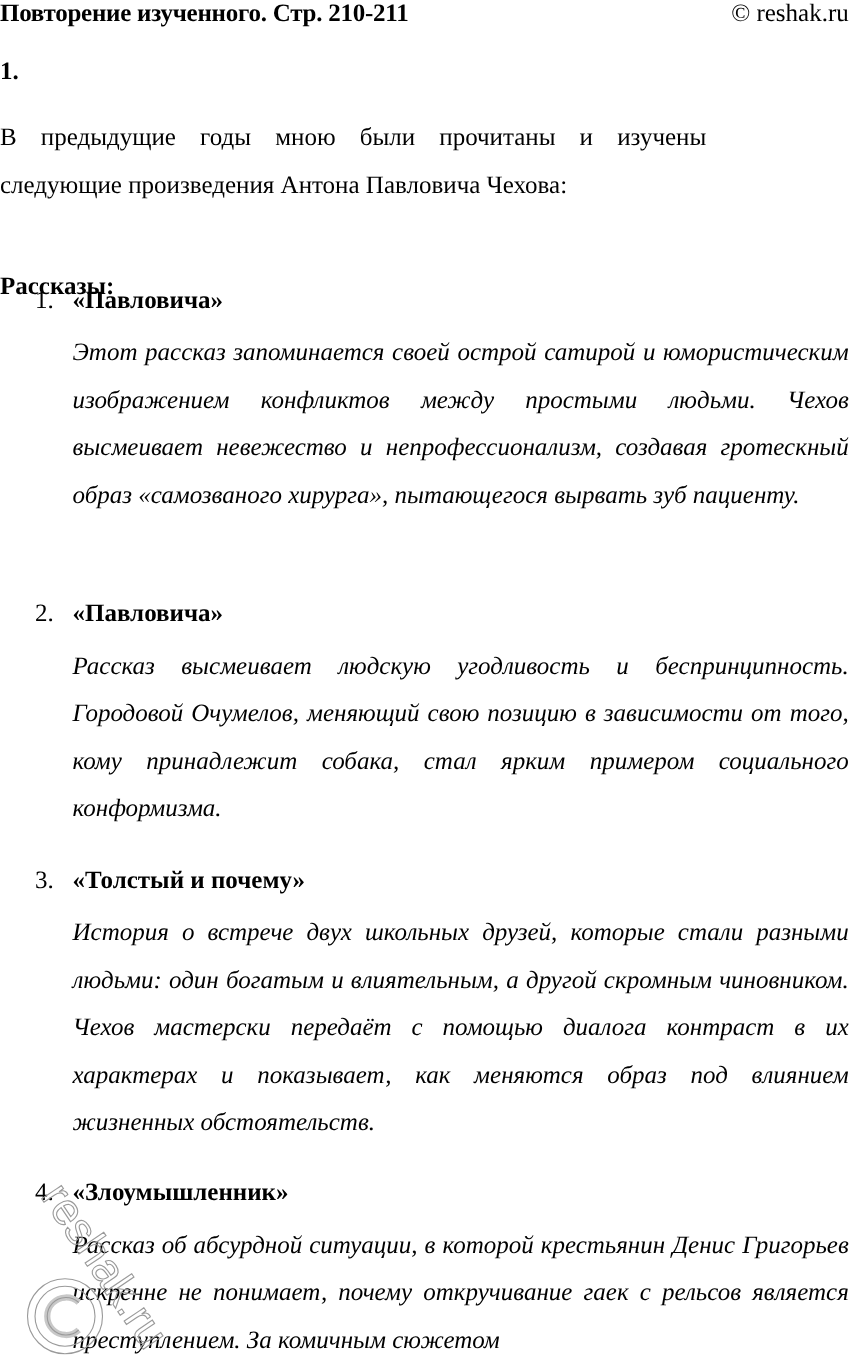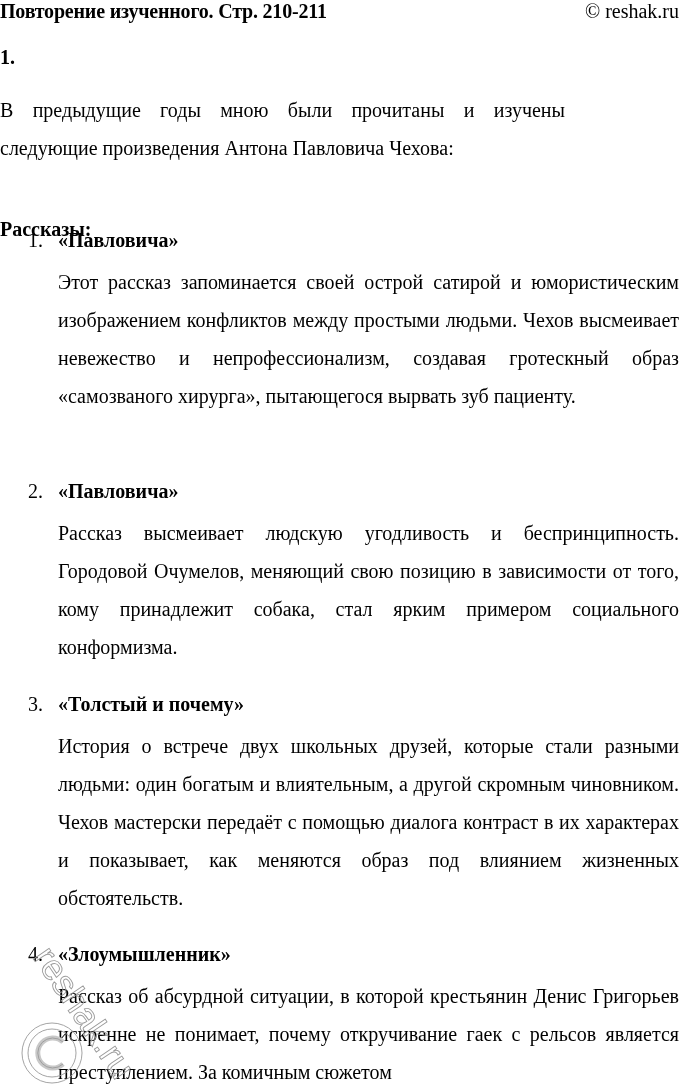--- a/index.html
+++ b/index.html
@@ -89,20 +89,21 @@
       font-weight: bold;
     }
     .work-desc {
       position: absolute;
       left: 58px;
       top: 36px;
       width: 621px;
       line-height: 38px;
       text-align: justify;
       text-align-last: left;
+      font-style: italic;
     }
     .watermark {
       position: absolute;
       left: 10px;
       top: 935px;
       width: 160px;
       height: 160px;
       pointer-events: none;
     }
   </style>

